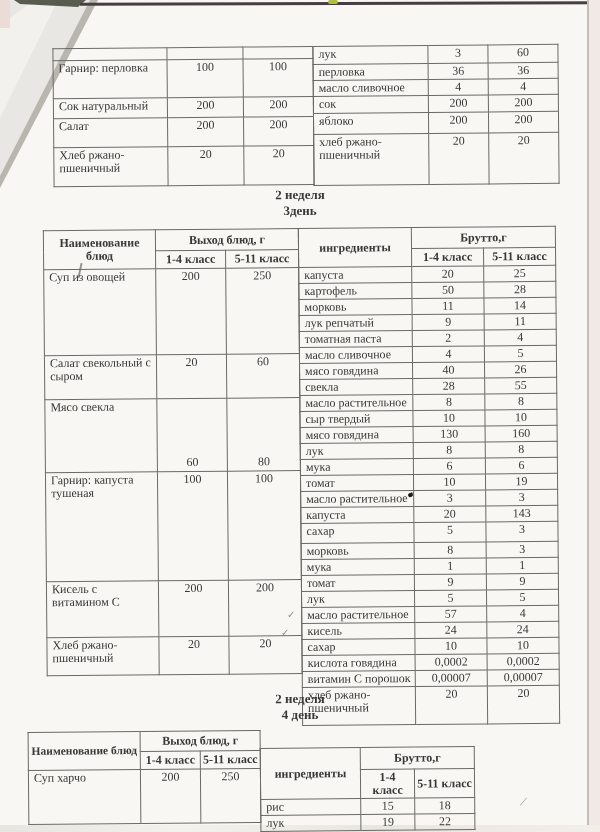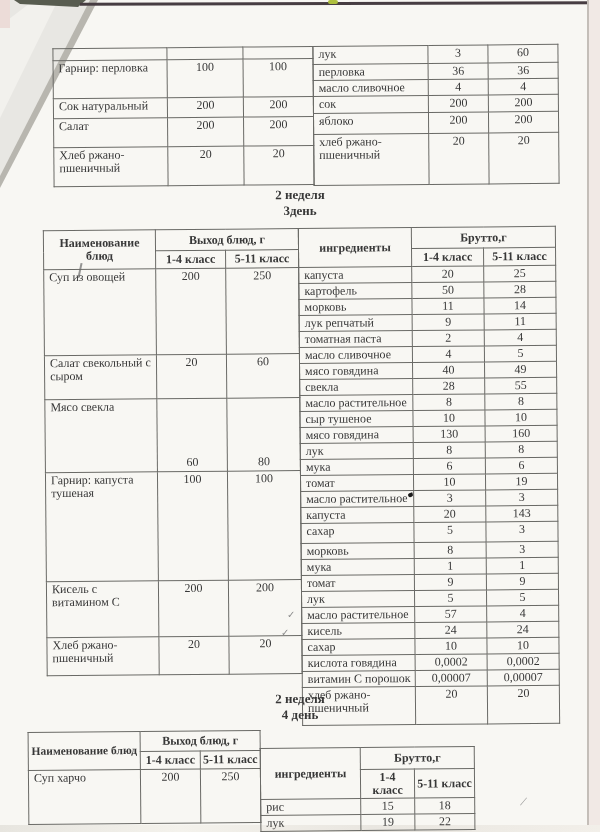--- a/index.html
+++ b/index.html
@@ -242,34 +242,34 @@
             <td class="cval">4</td>
           </tr>
           <tr style="height: 14px;">
             <td class="cname">масло сливочное</td>
             <td class="cval">4</td>
             <td class="cval">5</td>
           </tr>
           <tr style="height: 14px;">
             <td class="cname">мясо говядина</td>
             <td class="cval">40</td>
-            <td class="cval">49</td>
+            <td class="cval">26</td>
           </tr>
           <tr style="height: 14px;">
             <td class="cname">свекла</td>
             <td class="cval">28</td>
             <td class="cval">55</td>
           </tr>
           <tr style="height: 14px;">
             <td class="cname">масло растительное</td>
             <td class="cval">8</td>
             <td class="cval">8</td>
           </tr>
           <tr style="height: 14px;">
-            <td class="cname">сыр тушеное</td>
+            <td class="cname">сыр твердый</td>
             <td class="cval">10</td>
             <td class="cval">10</td>
           </tr>
           <tr style="height: 14px;">
             <td class="cname">мясо говядина</td>
             <td class="cval">130</td>
             <td class="cval">160</td>
           </tr>
           <tr style="height: 14px;">
             <td class="cname">лук</td>

